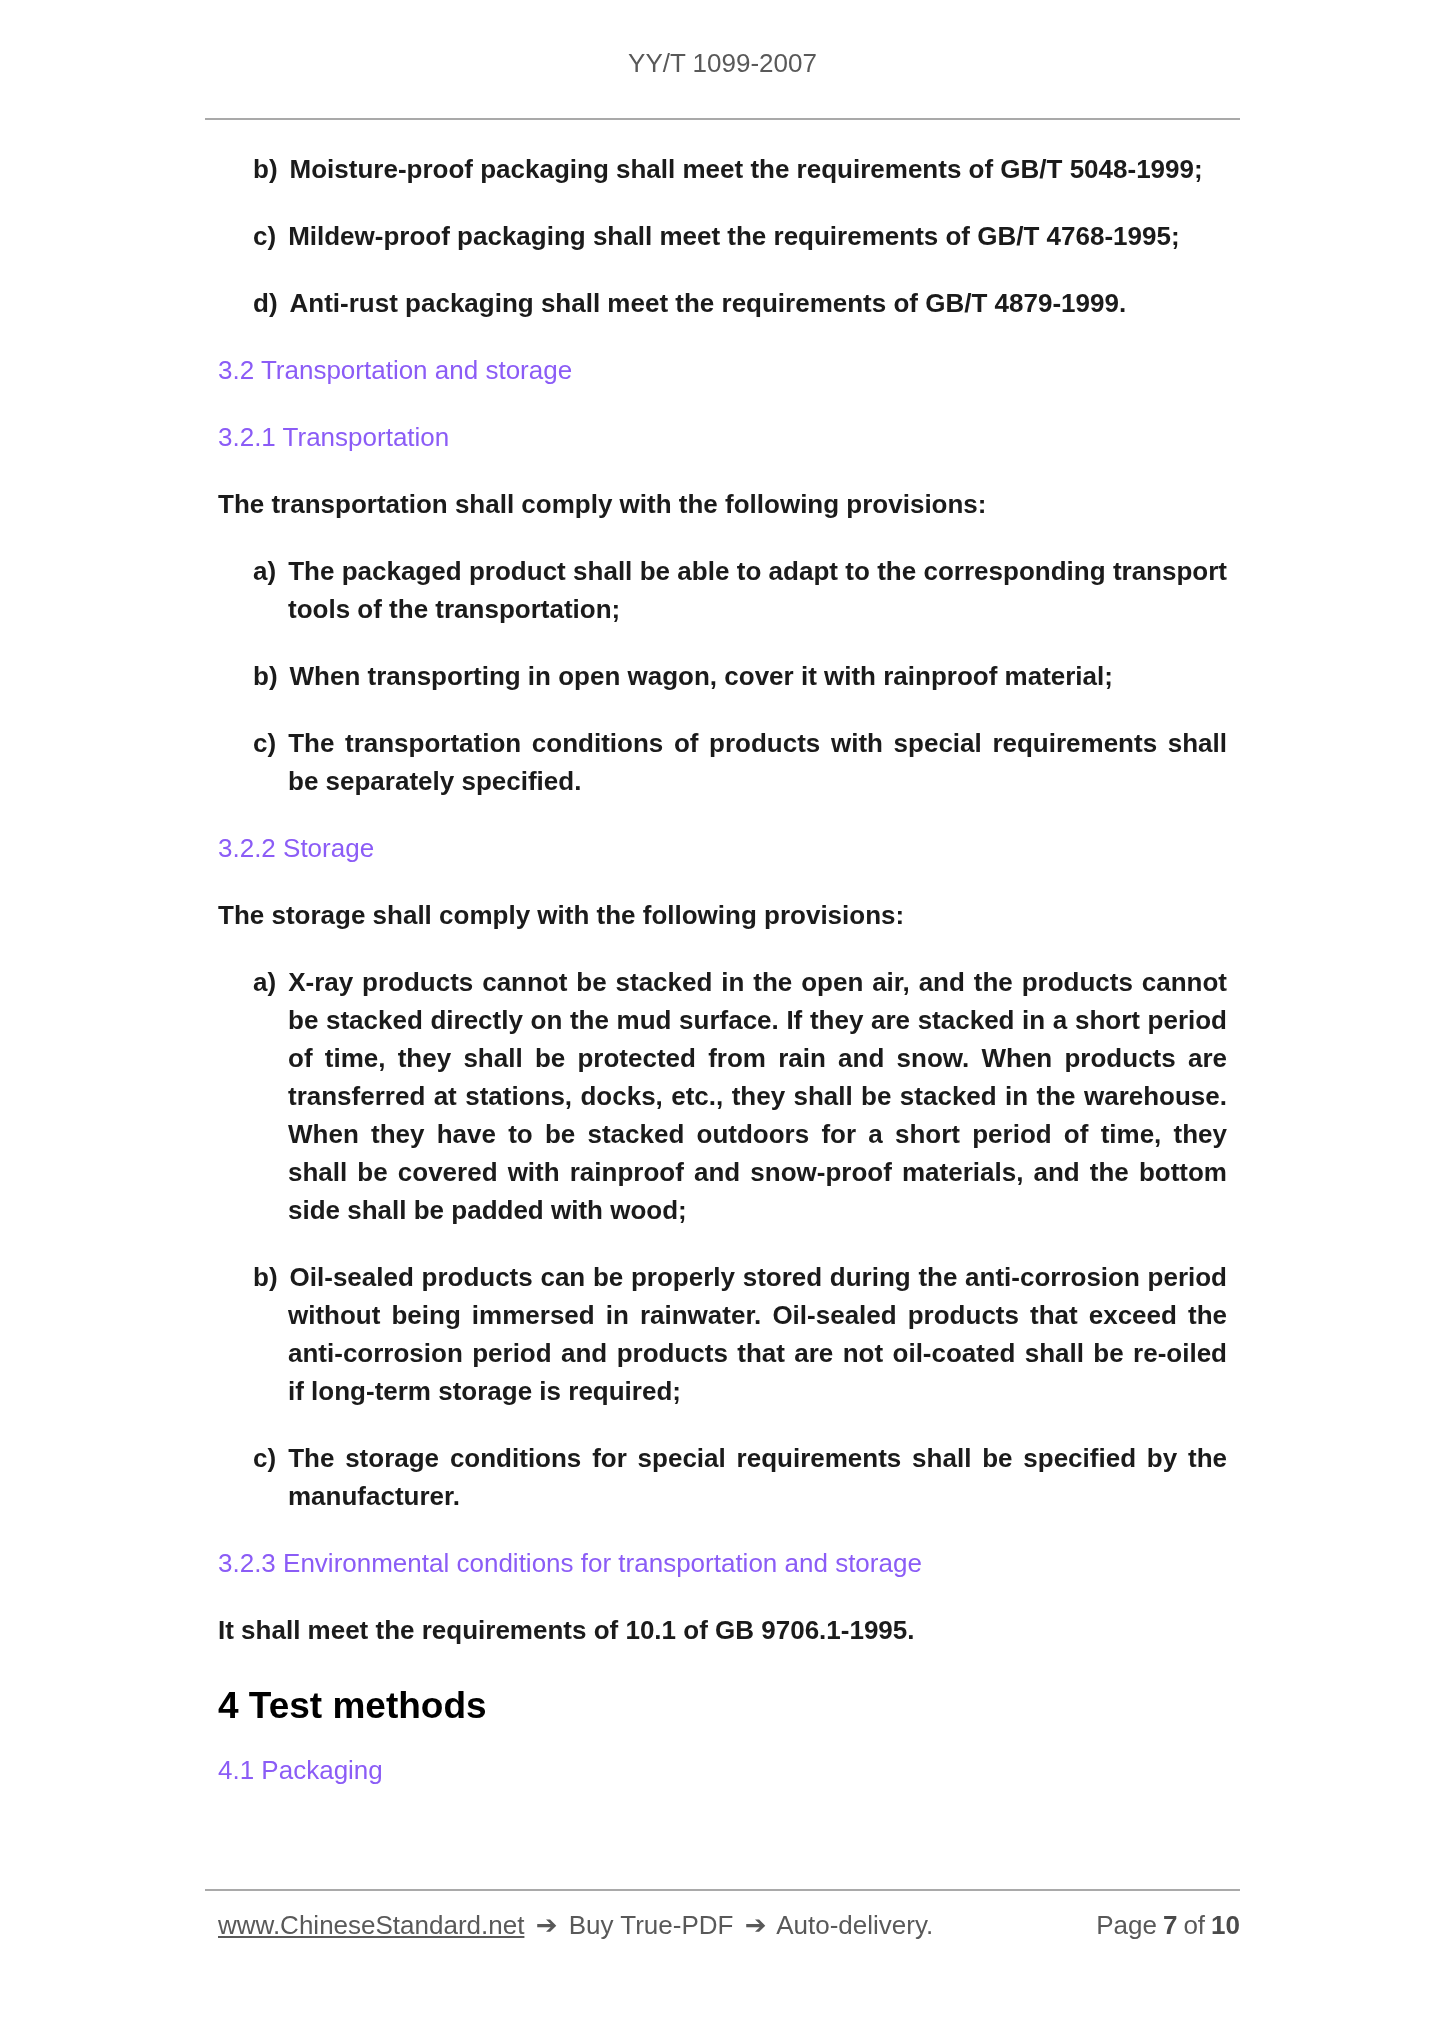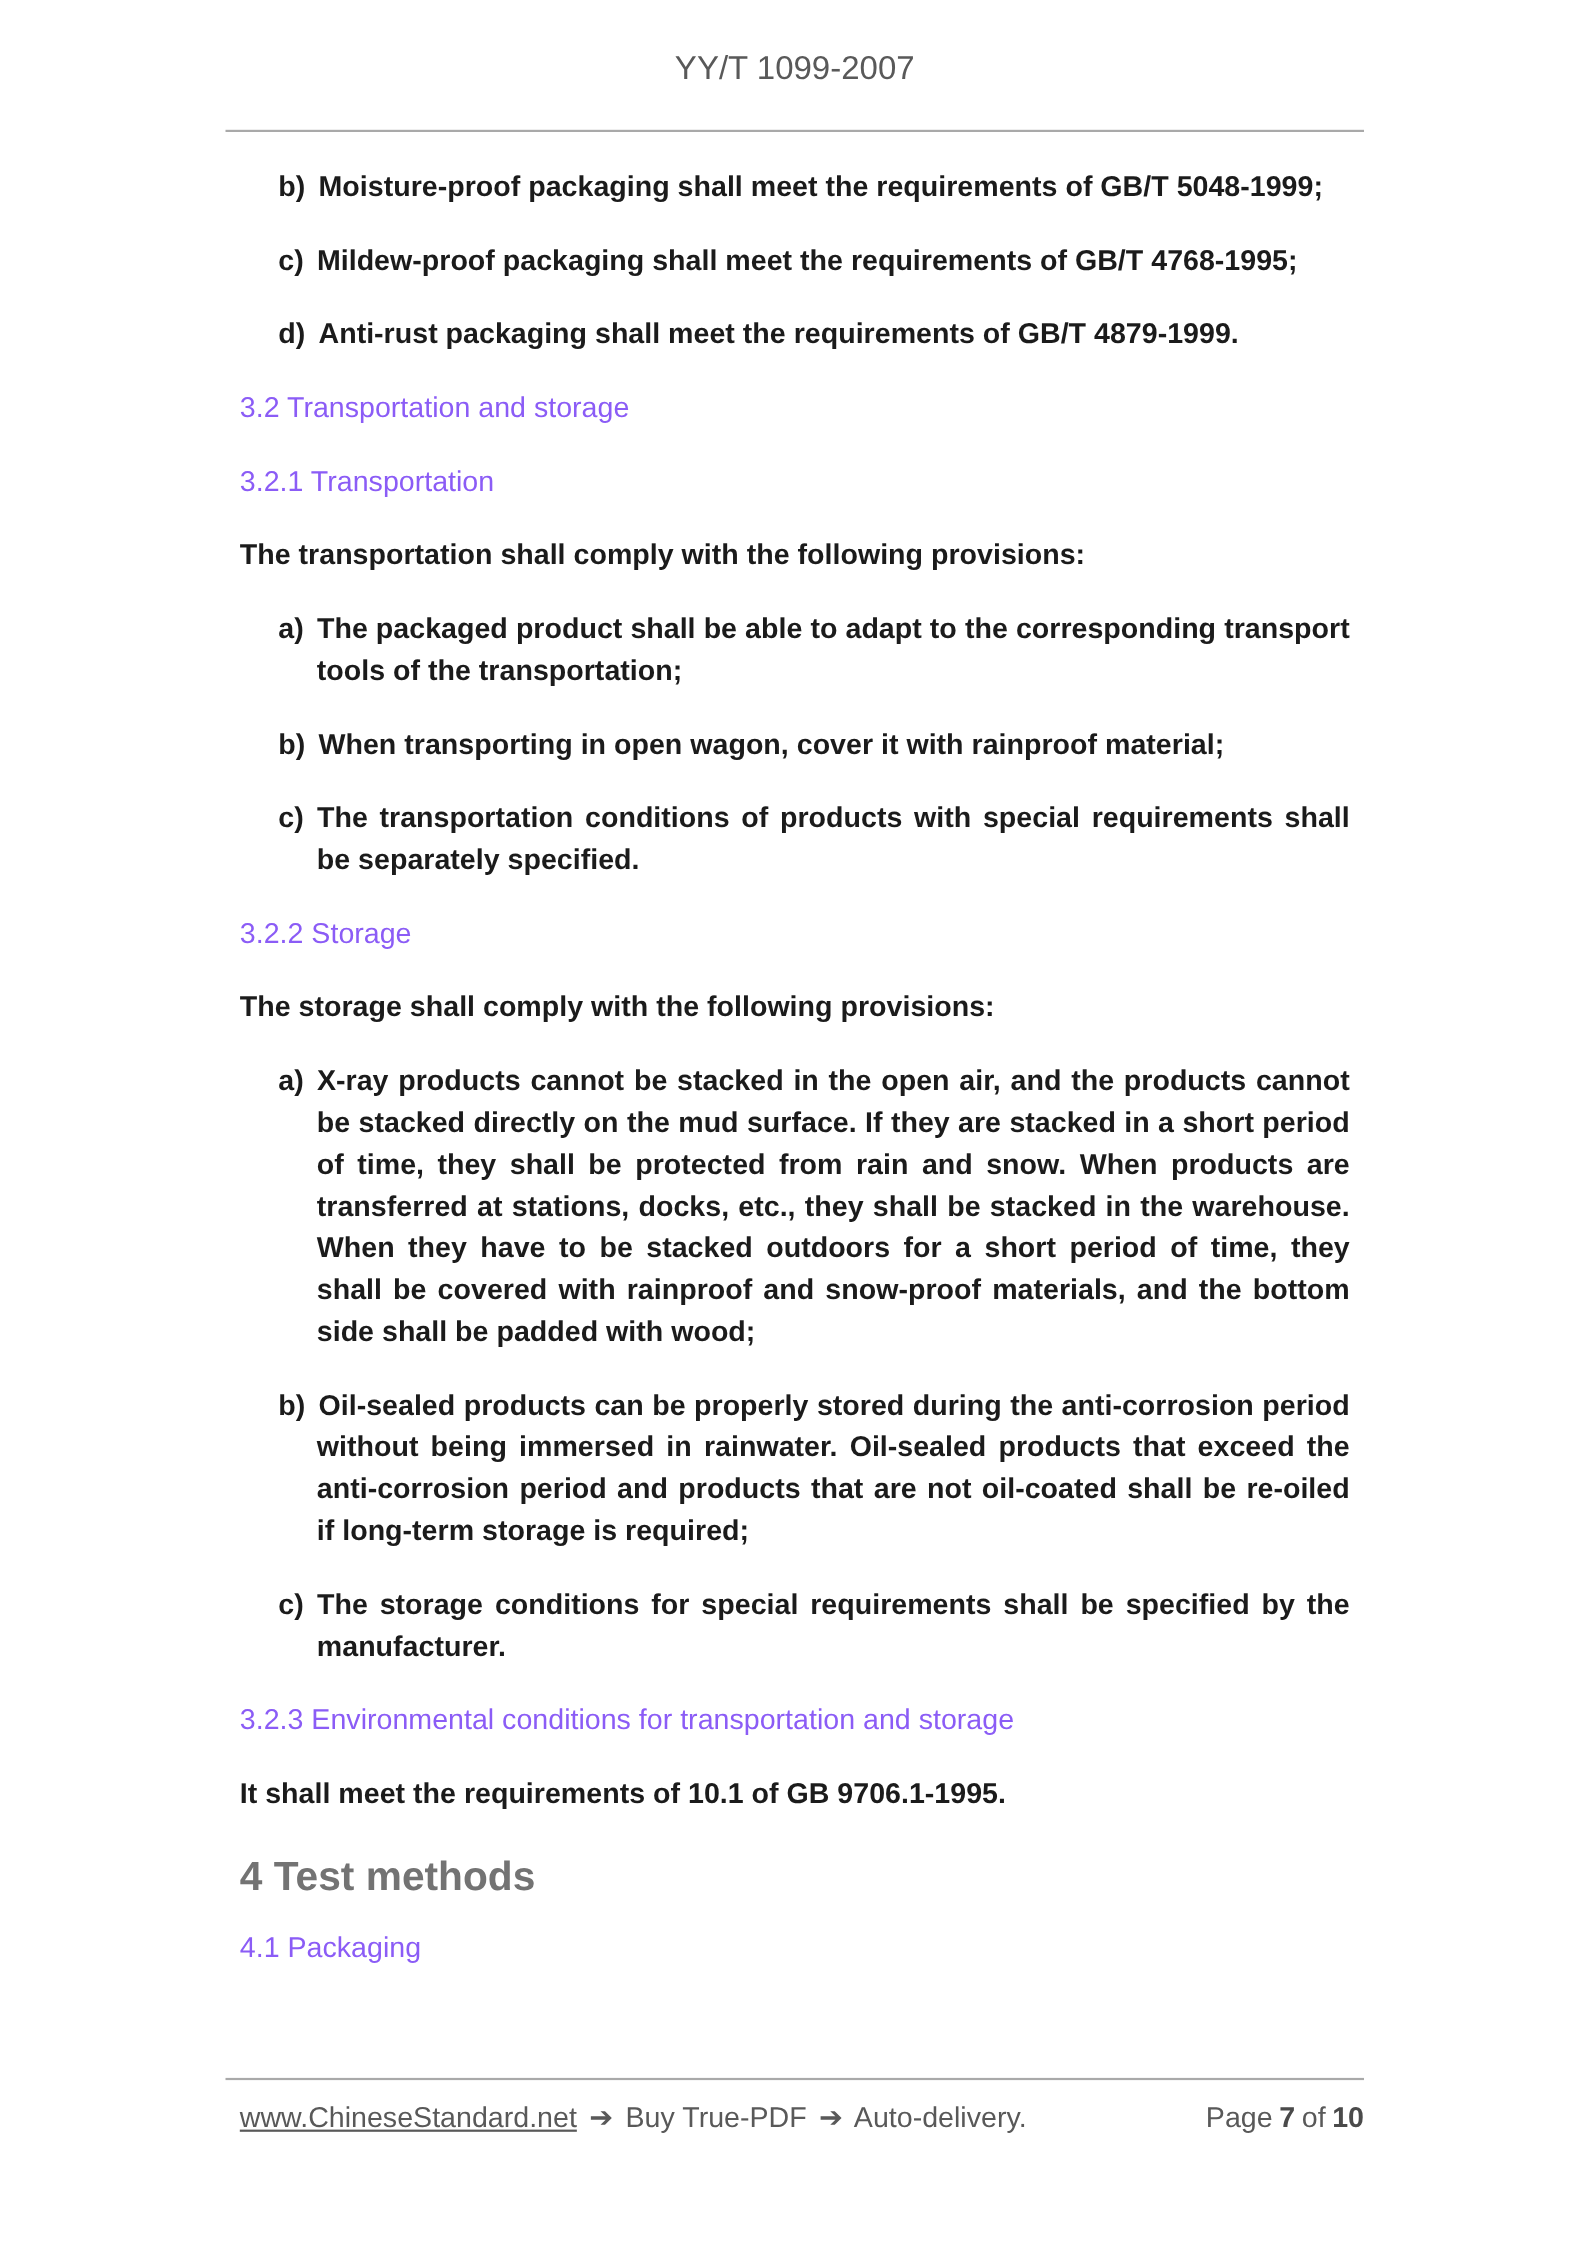--- a/index.html
+++ b/index.html
@@ -10,21 +10,21 @@
     height: 2044px;
     background: #ffffff;
     font-family: "Liberation Sans", "DejaVu Sans", sans-serif;
     color: #1b1b1b;
     overflow: hidden;
   }
   .doc-header {
     padding-top: 48px;
     text-align: center;
     color: #595959;
-    font-size: 30px;
+    font-size: 26px;
     line-height: 30px;
   }
   .header-rule {
     margin: 40px 205px 0 205px;
     height: 2px;
     background: #a9a9a9;
   }
   .content {
     margin: 30px 218px 0 218px;
     font-size: 26px;
@@ -37,21 +37,21 @@
     text-align: justify;
   }
   .list-item .label { margin-right: 12px; }
   .para { text-align: left; }
   .h-section {
     font-weight: normal;
     color: #8b5cf6;
   }
   .h-big {
     font-weight: bold;
-    color: #737373;
+    color: #000000;
     font-size: 37px;
     line-height: 48px;
     margin-top: 33px;
     margin-bottom: 15px;
   }
   .h-sub-last { margin-top: 21px; }
   .doc-footer {
     position: absolute;
     left: 205px;
     right: 205px;

